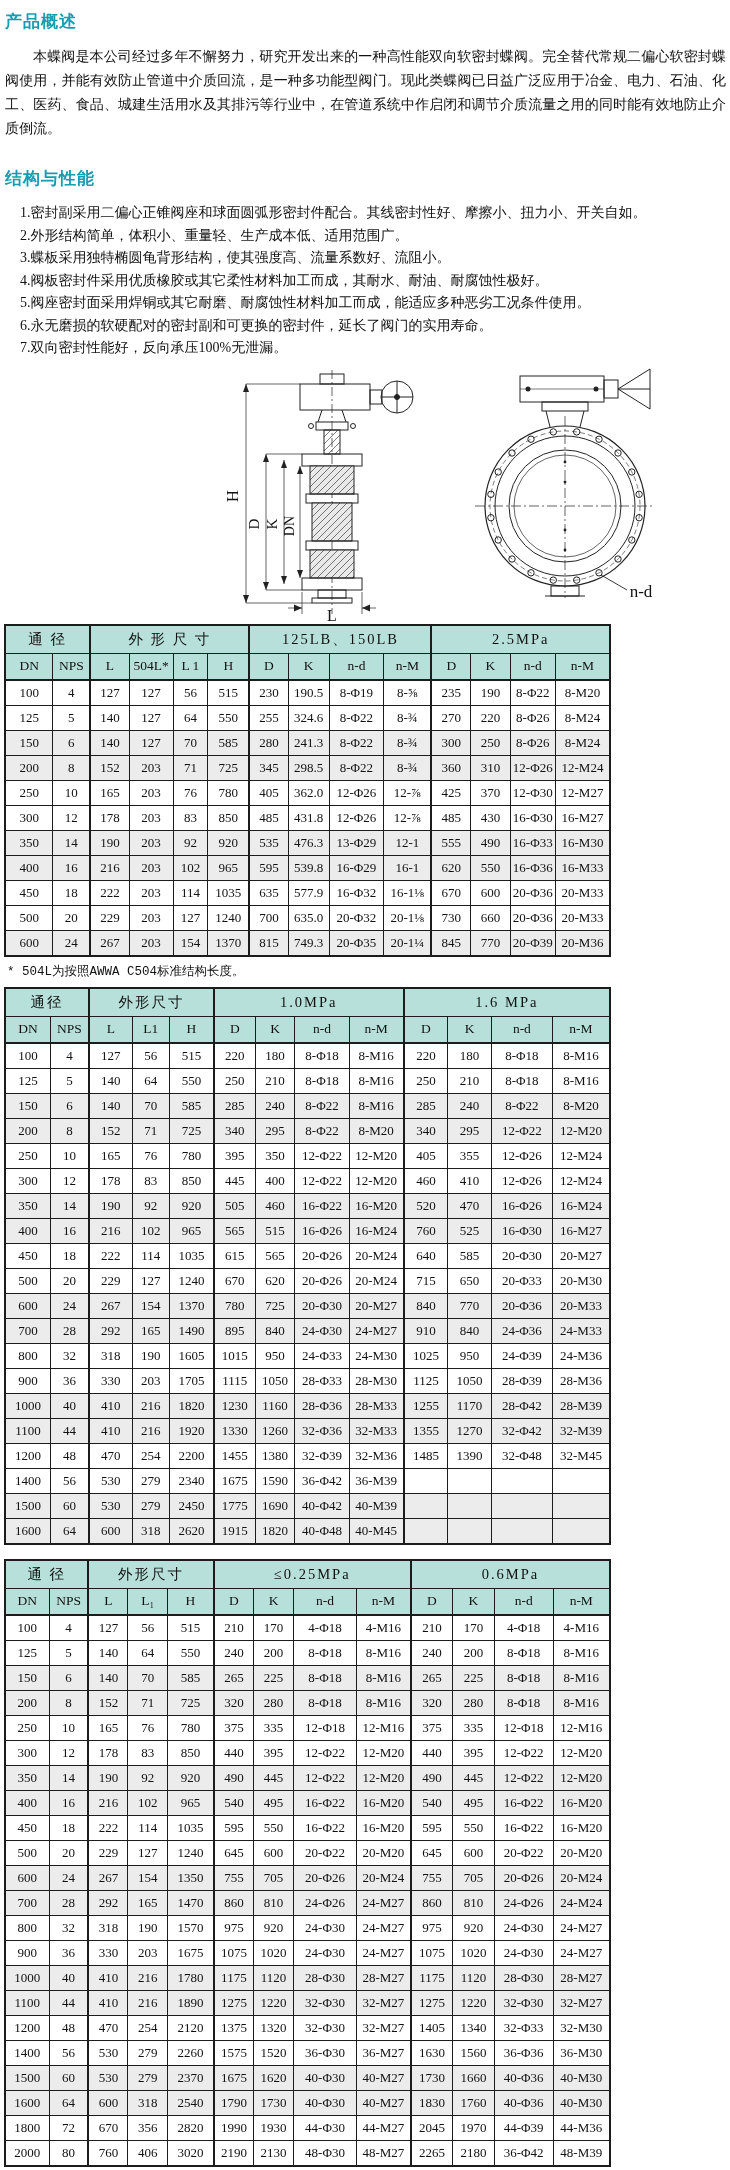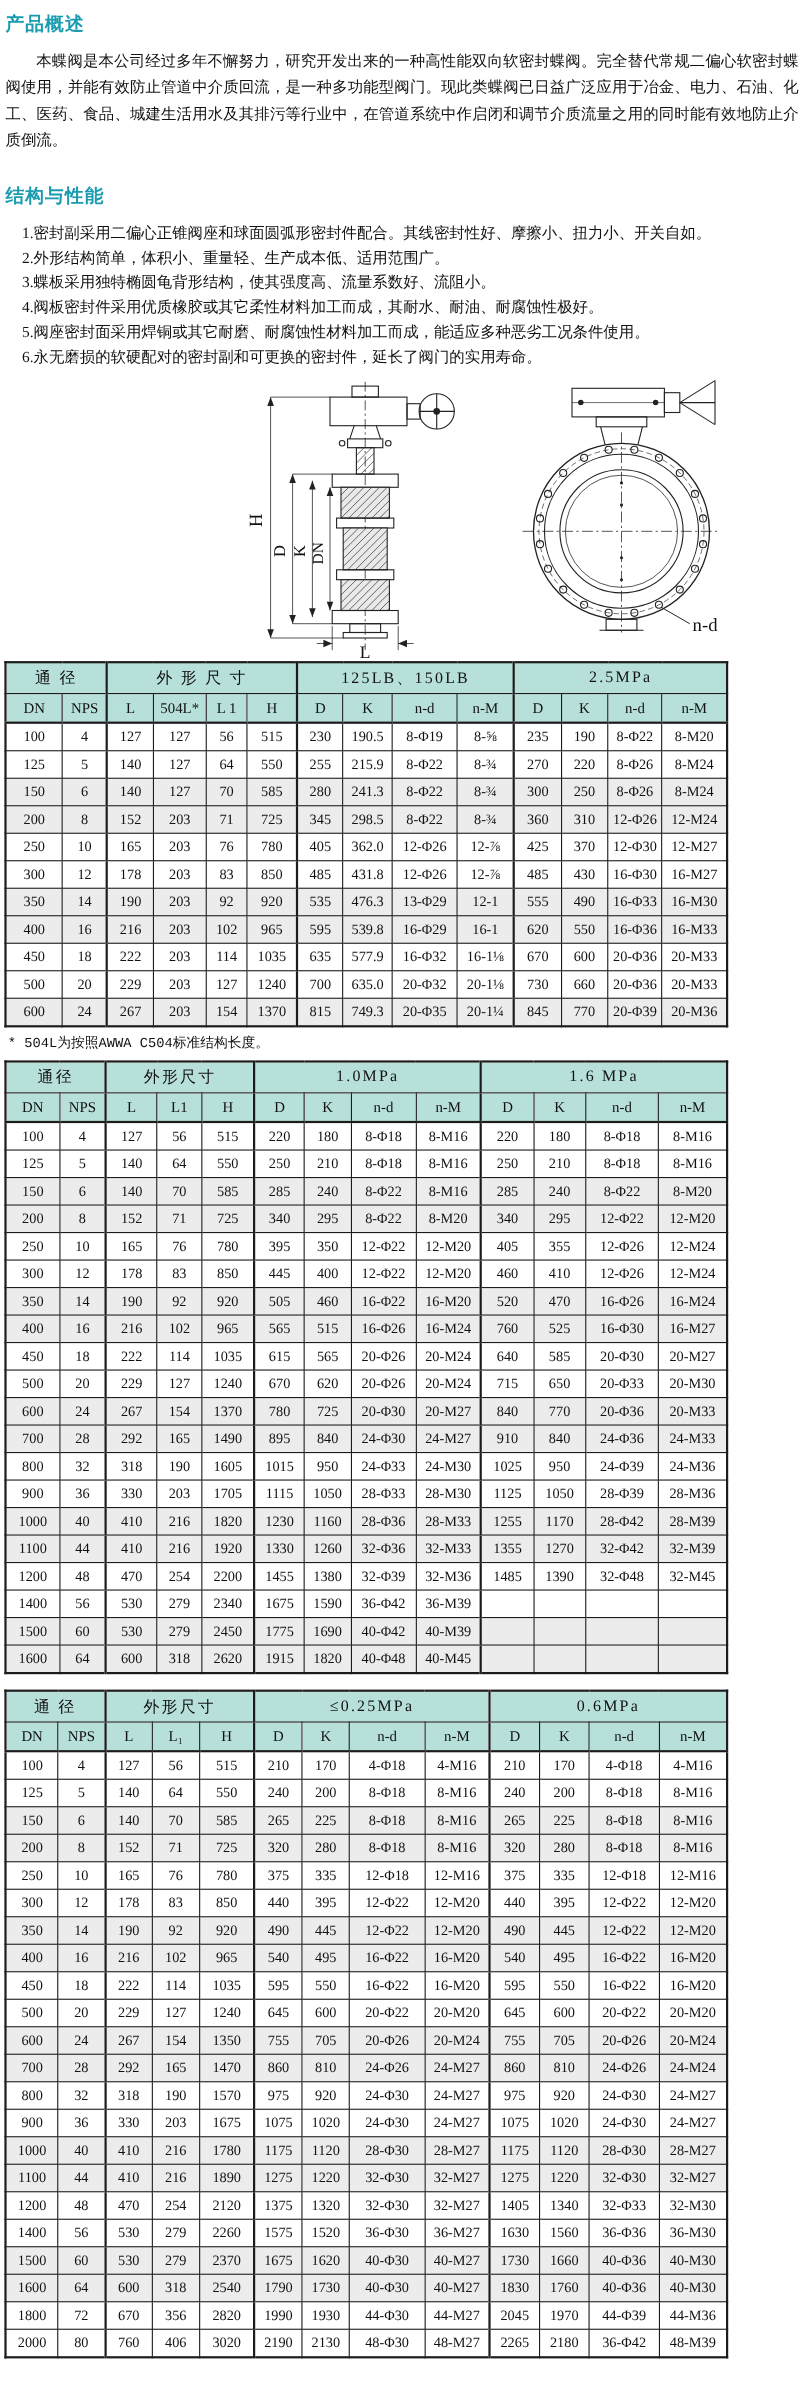--- a/index.html
+++ b/index.html
@@ -5,21 +5,21 @@
   html,body{margin:0;padding:0;background:#fff;}
   body{width:730px;min-height:2170px;font-family:"Liberation Serif","DejaVu Serif",serif;color:#111;}
   .page{padding:6px 0 0 0;}
   .sec-title{color:#1a9cb0;font-size:17px;font-weight:bold;margin:4px 0 12px 5px;
              font-family:Liberation Serif, serif;letter-spacing:1px;}
   .sec-title.second{margin-top:26px;}
   .para{font-size:14px;line-height:24px;text-align:justify;text-indent:2em;margin:0 4px 0 5px;}
   .features{margin:6px 0 0 20px;padding:0;list-style:none;font-size:14px;line-height:22.5px;}
   .features li{white-space:normal;}
   .drawing{display:block;margin:4px auto 2px auto;}
-  table.spec{border-collapse:collapse;width:658px;margin-left:4px;table-layout:fixed;
+  table.spec{border-collapse:collapse;width:607px;margin-left:4px;table-layout:fixed;
              font-size:13px;text-align:center;border:2px solid #1c1c1c;}
   .spec th,.spec td{border:1px solid #1c1c1c;padding:0 1px;height:24px;overflow:hidden;white-space:nowrap;}
   .spec thead th{background:#b7e0da;font-weight:normal;font-size:13.5px;}
   .spec thead th.grp{height:27px;font-size:14.5px;letter-spacing:2px;}
   .spec thead th.sub{height:25px;}
   .spec thead tr:last-child th{border-bottom:2px solid #1c1c1c;}
   .spec .gsep{border-left:2px solid #1c1c1c;}
   .spec tr.stripe td{background:#ececec;}
   .footnote{font-size:12.5px;margin:6px 0 7px 7px;font-family:Liberation Mono, monospace;}
   .tgap{height:14px;}
@@ -34,20 +34,21 @@
   <p class="para">本蝶阀是本公司经过多年不懈努力，研究开发出来的一种高性能双向软密封蝶阀。完全替代常规二偏心软密封蝶阀使用，并能有效防止管道中介质回流，是一种多功能型阀门。现此类蝶阀已日益广泛应用于冶金、电力、石油、化工、医药、食品、城建生活用水及其排污等行业中，在管道系统中作启闭和调节介质流量之用的同时能有效地防止介质倒流。</p>
 
   <div class="sec-title second">结构与性能</div>
   <ul class="features">
     <li>1.密封副采用二偏心正锥阀座和球面圆弧形密封件配合。其线密封性好、摩擦小、扭力小、开关自如。</li>
     <li>2.外形结构简单，体积小、重量轻、生产成本低、适用范围广。</li>
     <li>3.蝶板采用独特椭圆龟背形结构，使其强度高、流量系数好、流阻小。</li>
     <li>4.阀板密封件采用优质橡胶或其它柔性材料加工而成，其耐水、耐油、耐腐蚀性极好。</li>
     <li>5.阀座密封面采用焊铜或其它耐磨、耐腐蚀性材料加工而成，能适应多种恶劣工况条件使用。</li>
     <li>6.永无磨损的软硬配对的密封副和可更换的密封件，延长了阀门的实用寿命。</li>
+    <li>7.双向密封性能好，反向承压100%无泄漏。</li>
   </ul>
 
   <svg class="drawing" width="730" height="258" viewBox="0 0 730 258">
     <g stroke="#222" stroke-width="1" fill="none">
 
       <line x1="332" y1="6" x2="332" y2="250" stroke-dasharray="9 3 2 3" stroke-width="0.7"></line>
       <rect x="320" y="10" width="24" height="10"></rect>
       <rect x="300" y="20" width="70" height="26"></rect>
       <rect x="370" y="26" width="12" height="14"></rect>
       <circle cx="397" cy="33" r="16"></circle>
@@ -251,21 +252,21 @@
             <td>8-M20</td>
           </tr>
           <tr>
             <td>125</td>
             <td>5</td>
             <td class="gsep">140</td>
             <td>127</td>
             <td>64</td>
             <td>550</td>
             <td class="gsep">255</td>
-            <td>215.9</td>
+            <td>324.6</td>
             <td>8-Φ22</td>
             <td>8-¾</td>
             <td class="gsep">270</td>
             <td>220</td>
             <td>8-Φ26</td>
             <td>8-M24</td>
           </tr>
           <tr class="stripe">
             <td>150</td>
             <td>6</td>

